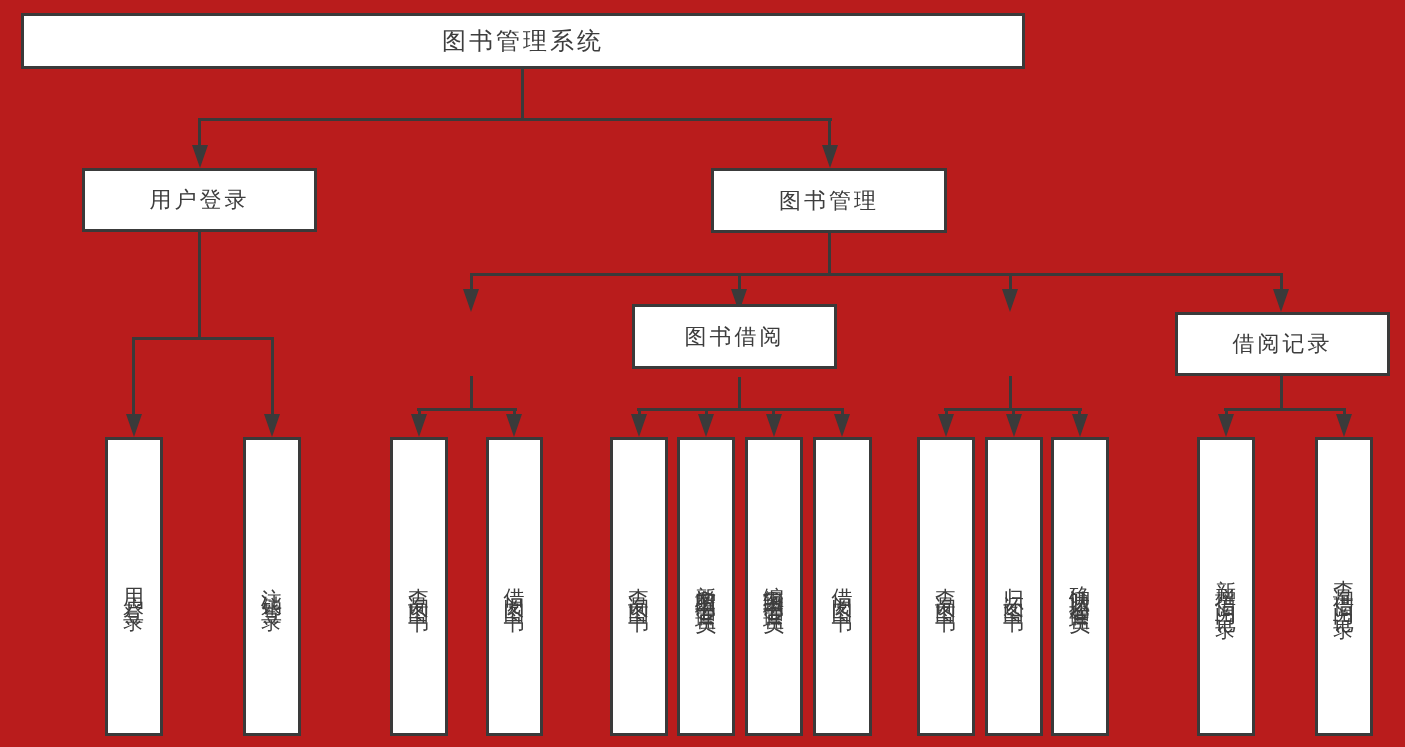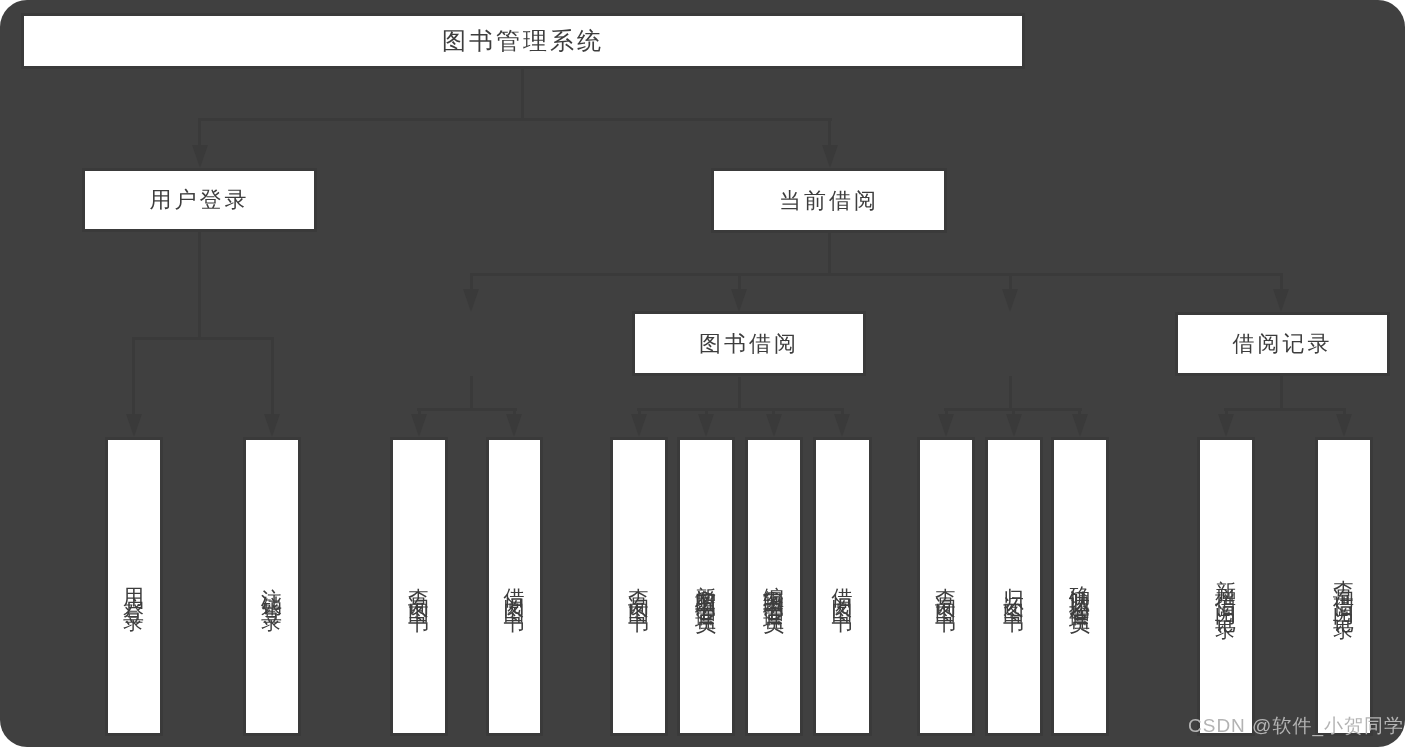--- a/index.html
+++ b/index.html
@@ -1,24 +1,23 @@
 <!DOCTYPE html>
 <html style="--line: #3a3a3a; --text: #3d3d3d; --box-bg: #ffffff; --watermark: #b3b3b3;"><head>
 <meta charset="utf-8">
 <style>
   * { margin: 0; padding: 0; box-sizing: border-box; }
   html, body { background: #ffffff; }
   .canvas {
     position: relative;
     width: 1405px;
     height: 747px;
-    background: #404040;
+    background: #b91c1c;
     overflow: hidden;
     font-family: "Liberation Sans", "DejaVu Sans", sans-serif;
-    border-radius: 27px;
   }
   .box {
     position: absolute;
     border: 3px solid var(--line, #3a3a3a);
     background: var(--box-bg, #ffffff);
     display: flex;
     align-items: center;
     justify-content: center;
   }
   .h-label {
@@ -69,42 +68,42 @@
   <div class="hline" style="left:198px;top:118px;width:634px"></div>
   <div class="vline" style="left:198px;top:118px;height:28px"></div>
   <div class="arrow" style="left:192px;top:145px"></div>
   <div class="vline" style="left:828px;top:118px;height:28px"></div>
   <div class="arrow" style="left:822px;top:145px"></div>
 
   <div class="box" style="left:82px;top:168px;width:235px;height:64px">
     <span class="h-label">用户登录</span>
   </div>
   <div class="box" style="left:711px;top:168px;width:236px;height:65px">
-    <span class="h-label">当前借阅</span>
+    <span class="h-label">图书管理</span>
   </div>
 
   <div class="vline" style="left:198px;top:232px;height:108px"></div>
   <div class="hline" style="left:132px;top:337px;width:142px"></div>
   <div class="vline" style="left:132px;top:337px;height:77px"></div>
   <div class="arrow" style="left:126px;top:414px"></div>
   <div class="vline" style="left:271px;top:337px;height:77px"></div>
   <div class="arrow" style="left:264px;top:414px"></div>
 
   <div class="vline" style="left:828px;top:233px;height:43px"></div>
   <div class="hline" style="left:470px;top:273px;width:813px"></div>
   <div class="vline" style="left:470px;top:273px;height:18px"></div>
   <div class="arrow" style="left:463px;top:289px"></div>
   <div class="vline" style="left:738px;top:273px;height:18px"></div>
   <div class="arrow" style="left:731px;top:289px"></div>
   <div class="vline" style="left:1009px;top:273px;height:18px"></div>
   <div class="arrow" style="left:1002px;top:289px"></div>
   <div class="vline" style="left:1280px;top:273px;height:18px"></div>
   <div class="arrow" style="left:1273px;top:289px"></div>
 
-  <div class="box" style="left:632px;top:311px;width:234px;height:65px">
+  <div class="box" style="left:632px;top:304px;width:205px;height:65px">
     <span class="h-label">图书借阅</span>
   </div>
   <div class="box" style="left:1175px;top:312px;width:215px;height:64px">
     <span class="h-label">借阅记录</span>
   </div>
 
   <div class="vline" style="left:470px;top:376px;height:35px"></div>
   <div class="hline" style="left:417px;top:408px;width:100px"></div>
   <div class="vline" style="left:418px;top:408px;height:10px"></div>
   <div class="arrow" style="left:411px;top:414px"></div>
@@ -175,15 +174,14 @@
     <span class="v-label long">确认归还（管理员）</span>
   </div>
 
   <div class="box" style="left:1197px;top:437px;width:58px;height:299px">
     <span class="v-label">新增借阅记录</span>
   </div>
   <div class="box" style="left:1315px;top:437px;width:58px;height:299px">
     <span class="v-label">查询借阅记录</span>
   </div>
 
-  <div class="watermark" style="left:1188px;top:713px">CSDN @软件_小贺同学</div>
 
 </div>
 
 </body></html>

